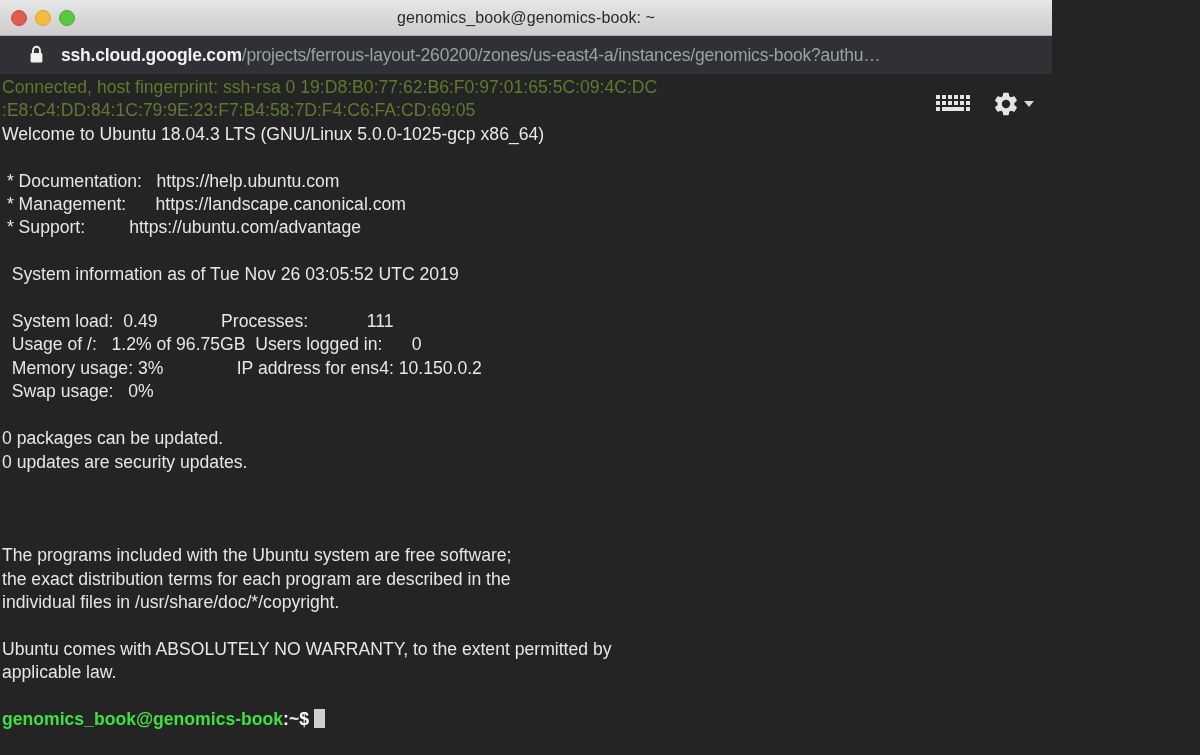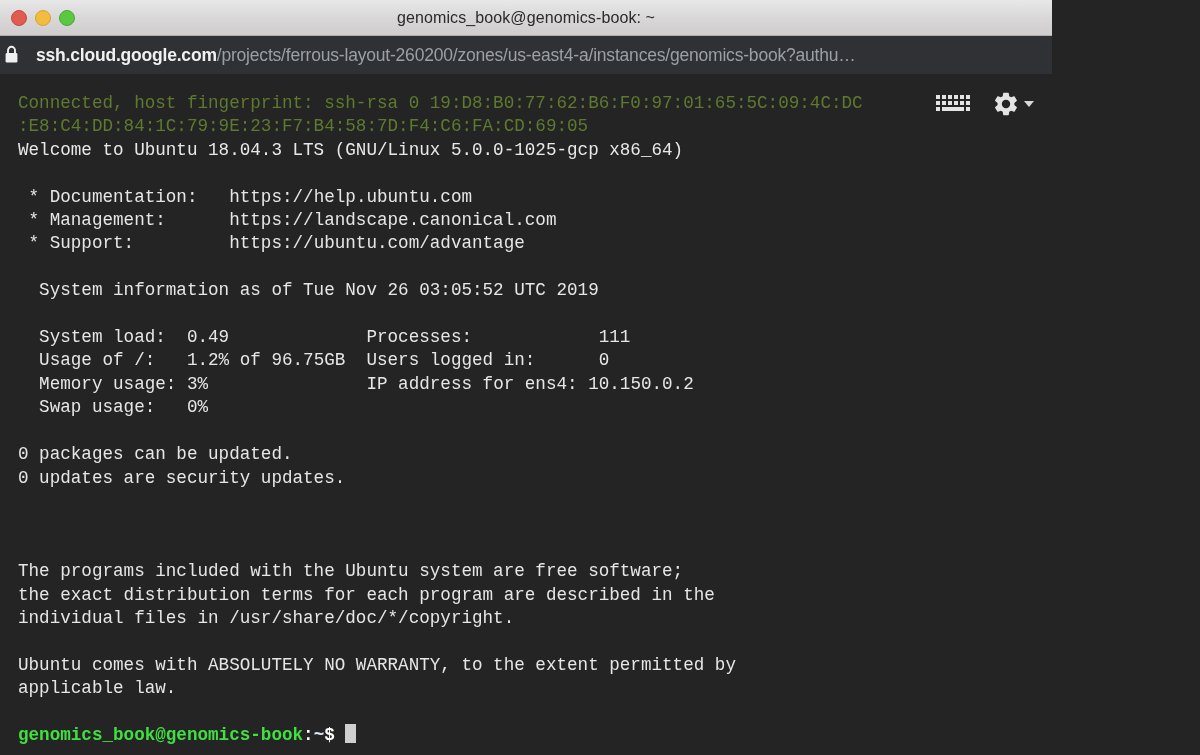--- a/index.html
+++ b/index.html
@@ -63,21 +63,21 @@
     user-select: none;
   }
 
   
   .urlbar {
     height: 38px;
     flex: 0 0 38px;
     background: #2f3134;
     display: flex;
     align-items: center;
-    padding: 0 14px 0 3px;
+    padding: 0 14px 0 28px;
     box-sizing: border-box;
     overflow: hidden;
     white-space: nowrap;
   }
   .lock-icon {
     flex: 0 0 auto;
     margin-right: 16px;
     display: inline-flex;
     align-items: center;
   }
@@ -103,22 +103,22 @@
     flex: 1 1 auto;
     position: relative;
     background: #242424;
     overflow: hidden;
   }
   .term-text {
     position: absolute;
     left: 0;
     top: 0;
     padding: 2px 0 0 2px;
-    margin: 16px;
-    font-family: Liberation Mono, monospace;
+    margin: 0;
+    font-family: Liberation Sans, sans-serif;
     font-size: 17.6px;
     line-height: 23.4px;
     color: #e6e6e6;
     white-space: pre;
     letter-spacing: 0px;
   }
   .c-green-dim { color: #5e7a2e; }
   .c-white     { color: #e8e8e8; }
   .c-prompt    { color: #3fe03f; font-weight: bold; }
   .c-punct     { color: #ffffff; font-weight: bold; }

